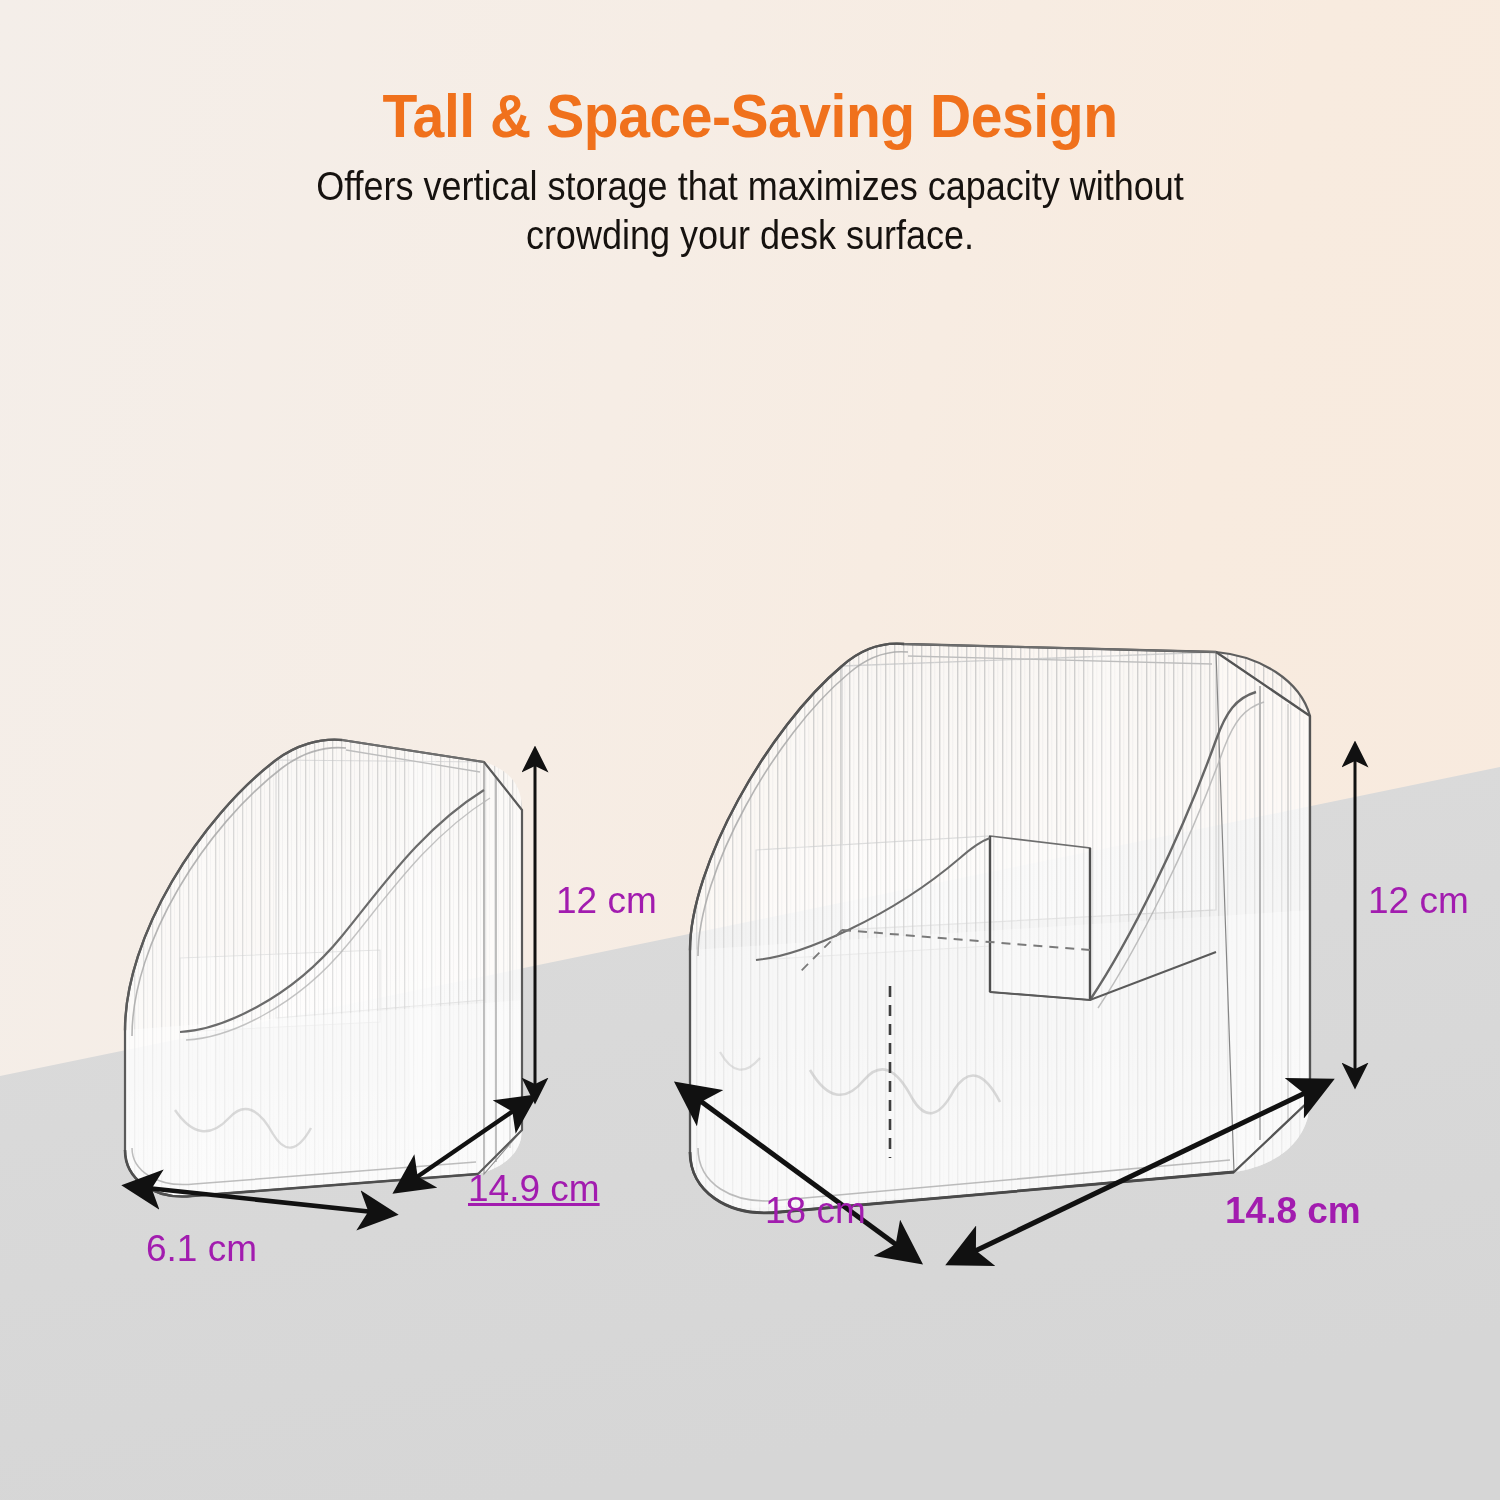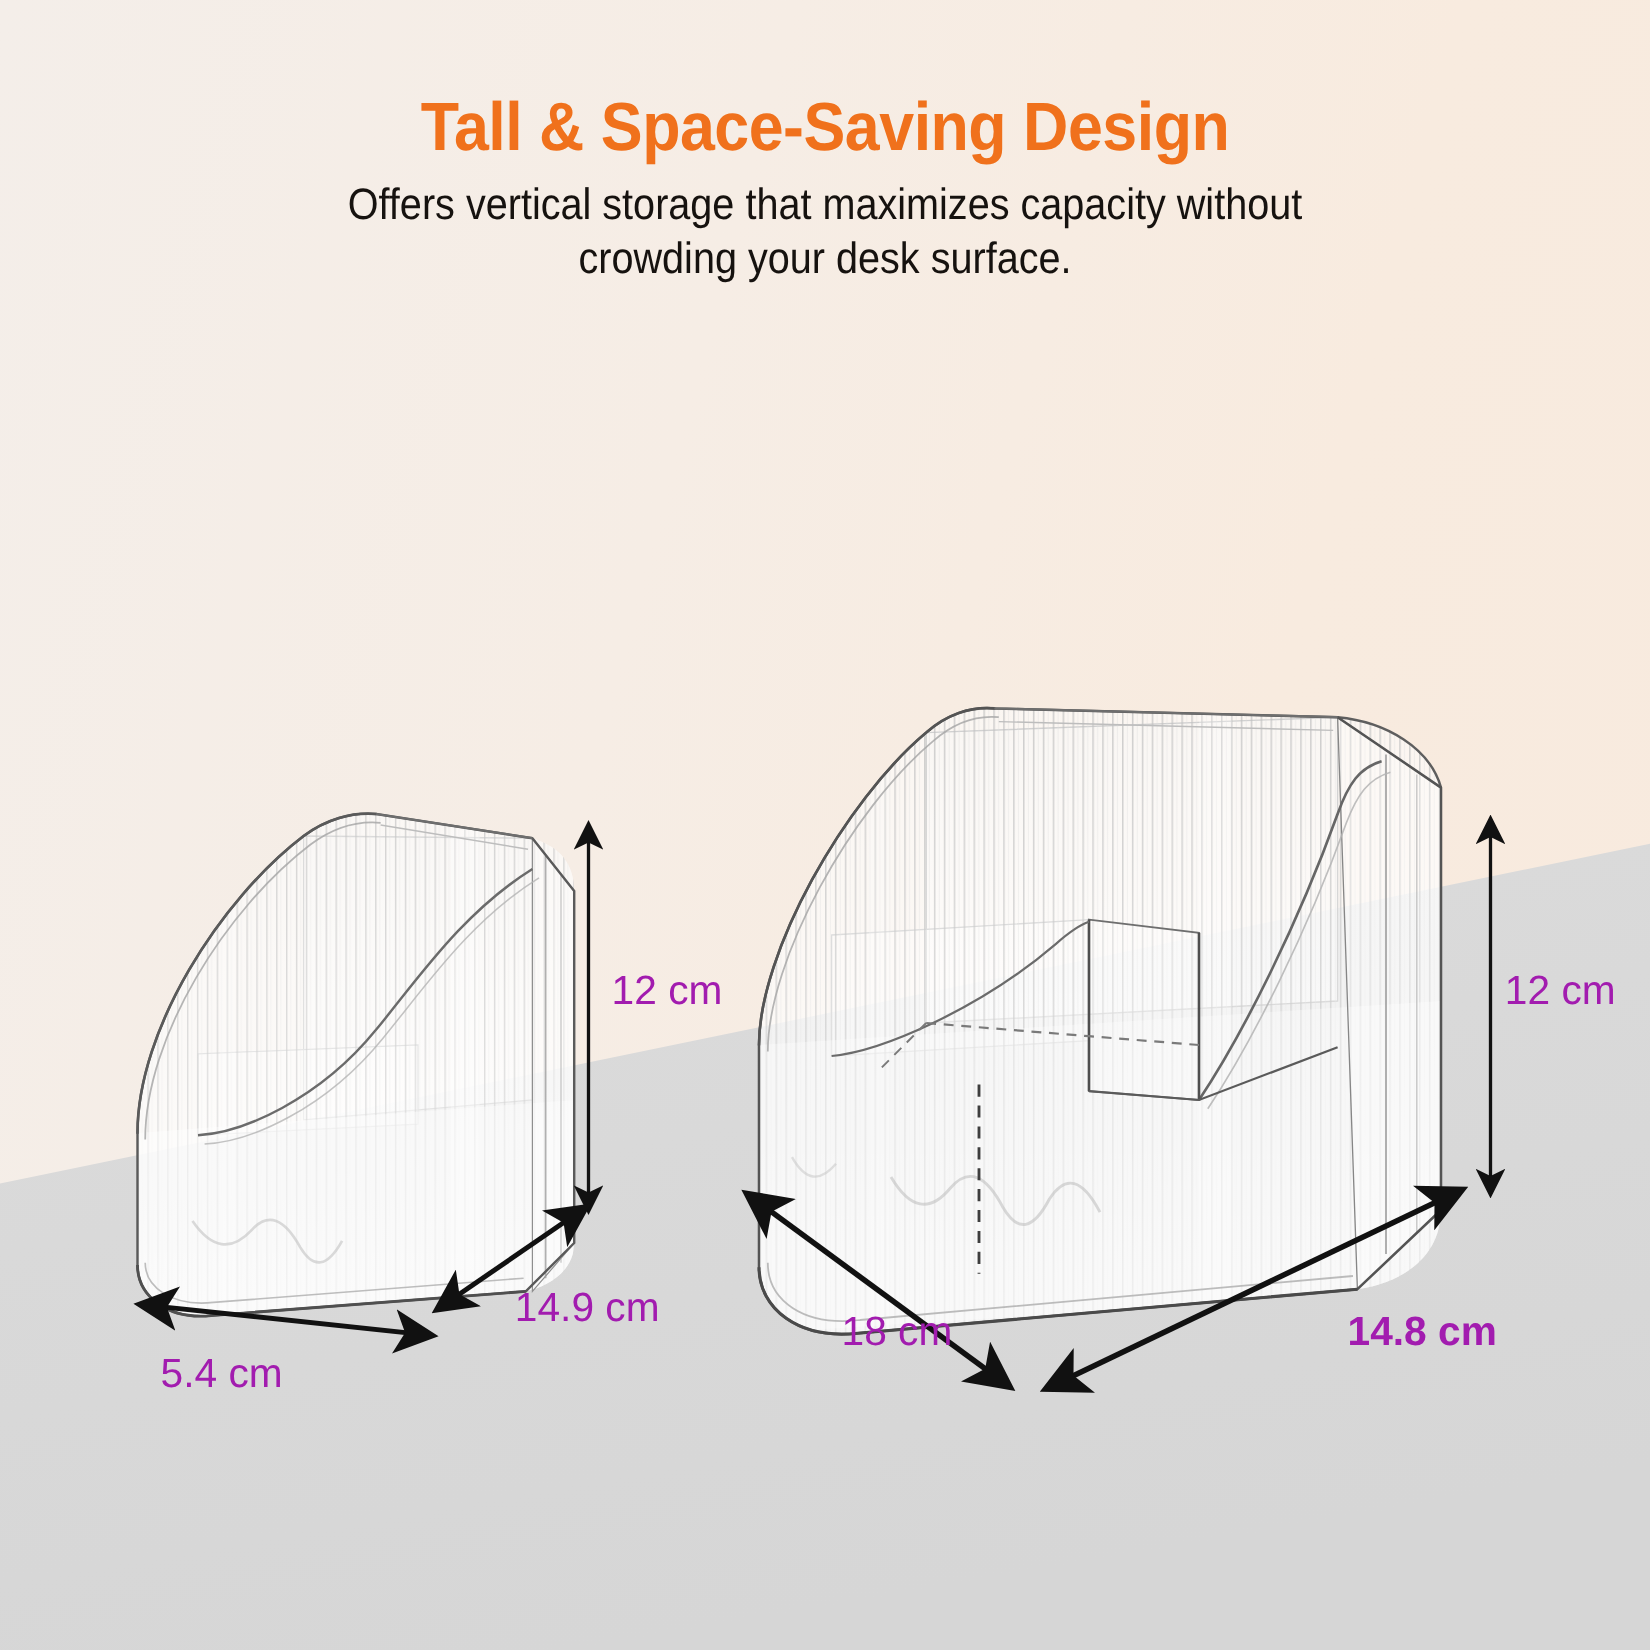--- a/index.html
+++ b/index.html
@@ -41,21 +41,21 @@
     font-family:"Liberation Sans","DejaVu Sans",sans-serif;
   }
 
   
   .dim{
     position:absolute;z-index:30;
     font-size:37px;color:#a21caf;white-space:nowrap;
     font-family:"Liberation Sans","DejaVu Sans",sans-serif;
   }
   #dim-left-height{left:556px;top:880px;}
-  #dim-left-depth {left:468px;top:1168px;}
+  #dim-left-depth {left:468px;top:1168px;text-decoration:underline;}
   #dim-left-width {left:146px;top:1228px;}
   #dim-right-height{left:1368px;top:880px;}
   #dim-right-depth {left:1225px;top:1190px;font-weight:bold;}
   #dim-right-width {left:765px;top:1190px;text-align:center;}
 
   svg{display:block;}
   .art{position:absolute;z-index:10;}
 </style>
 </head>
 <body>
@@ -248,19 +248,19 @@
 
     <line x1="695" y1="145" x2="695" y2="485" stroke="#111" stroke-width="3" marker-start="url(#mBs)" marker-end="url(#mB)"></line>
 
     <line x1="20" y1="486" x2="257" y2="660" stroke="#111" stroke-width="5" marker-start="url(#mBs)" marker-end="url(#mB)"></line>
 
     <line x1="668" y1="482" x2="292" y2="662" stroke="#111" stroke-width="5" marker-start="url(#mBs)" marker-end="url(#mB)"></line>
   </svg>
 
   <div class="dim" id="dim-left-height">12 cm</div>
   <div class="dim" id="dim-left-depth">14.9 cm</div>
-  <div class="dim" id="dim-left-width">5.4 cm</div>
+  <div class="dim" id="dim-left-width">6.1 cm</div>
 
   <div class="dim" id="dim-right-height">12 cm</div>
   <div class="dim" id="dim-right-depth">14.8 cm</div>
   <div class="dim" id="dim-right-width">18 cm</div>
 
 </div>
 
 </body></html>

